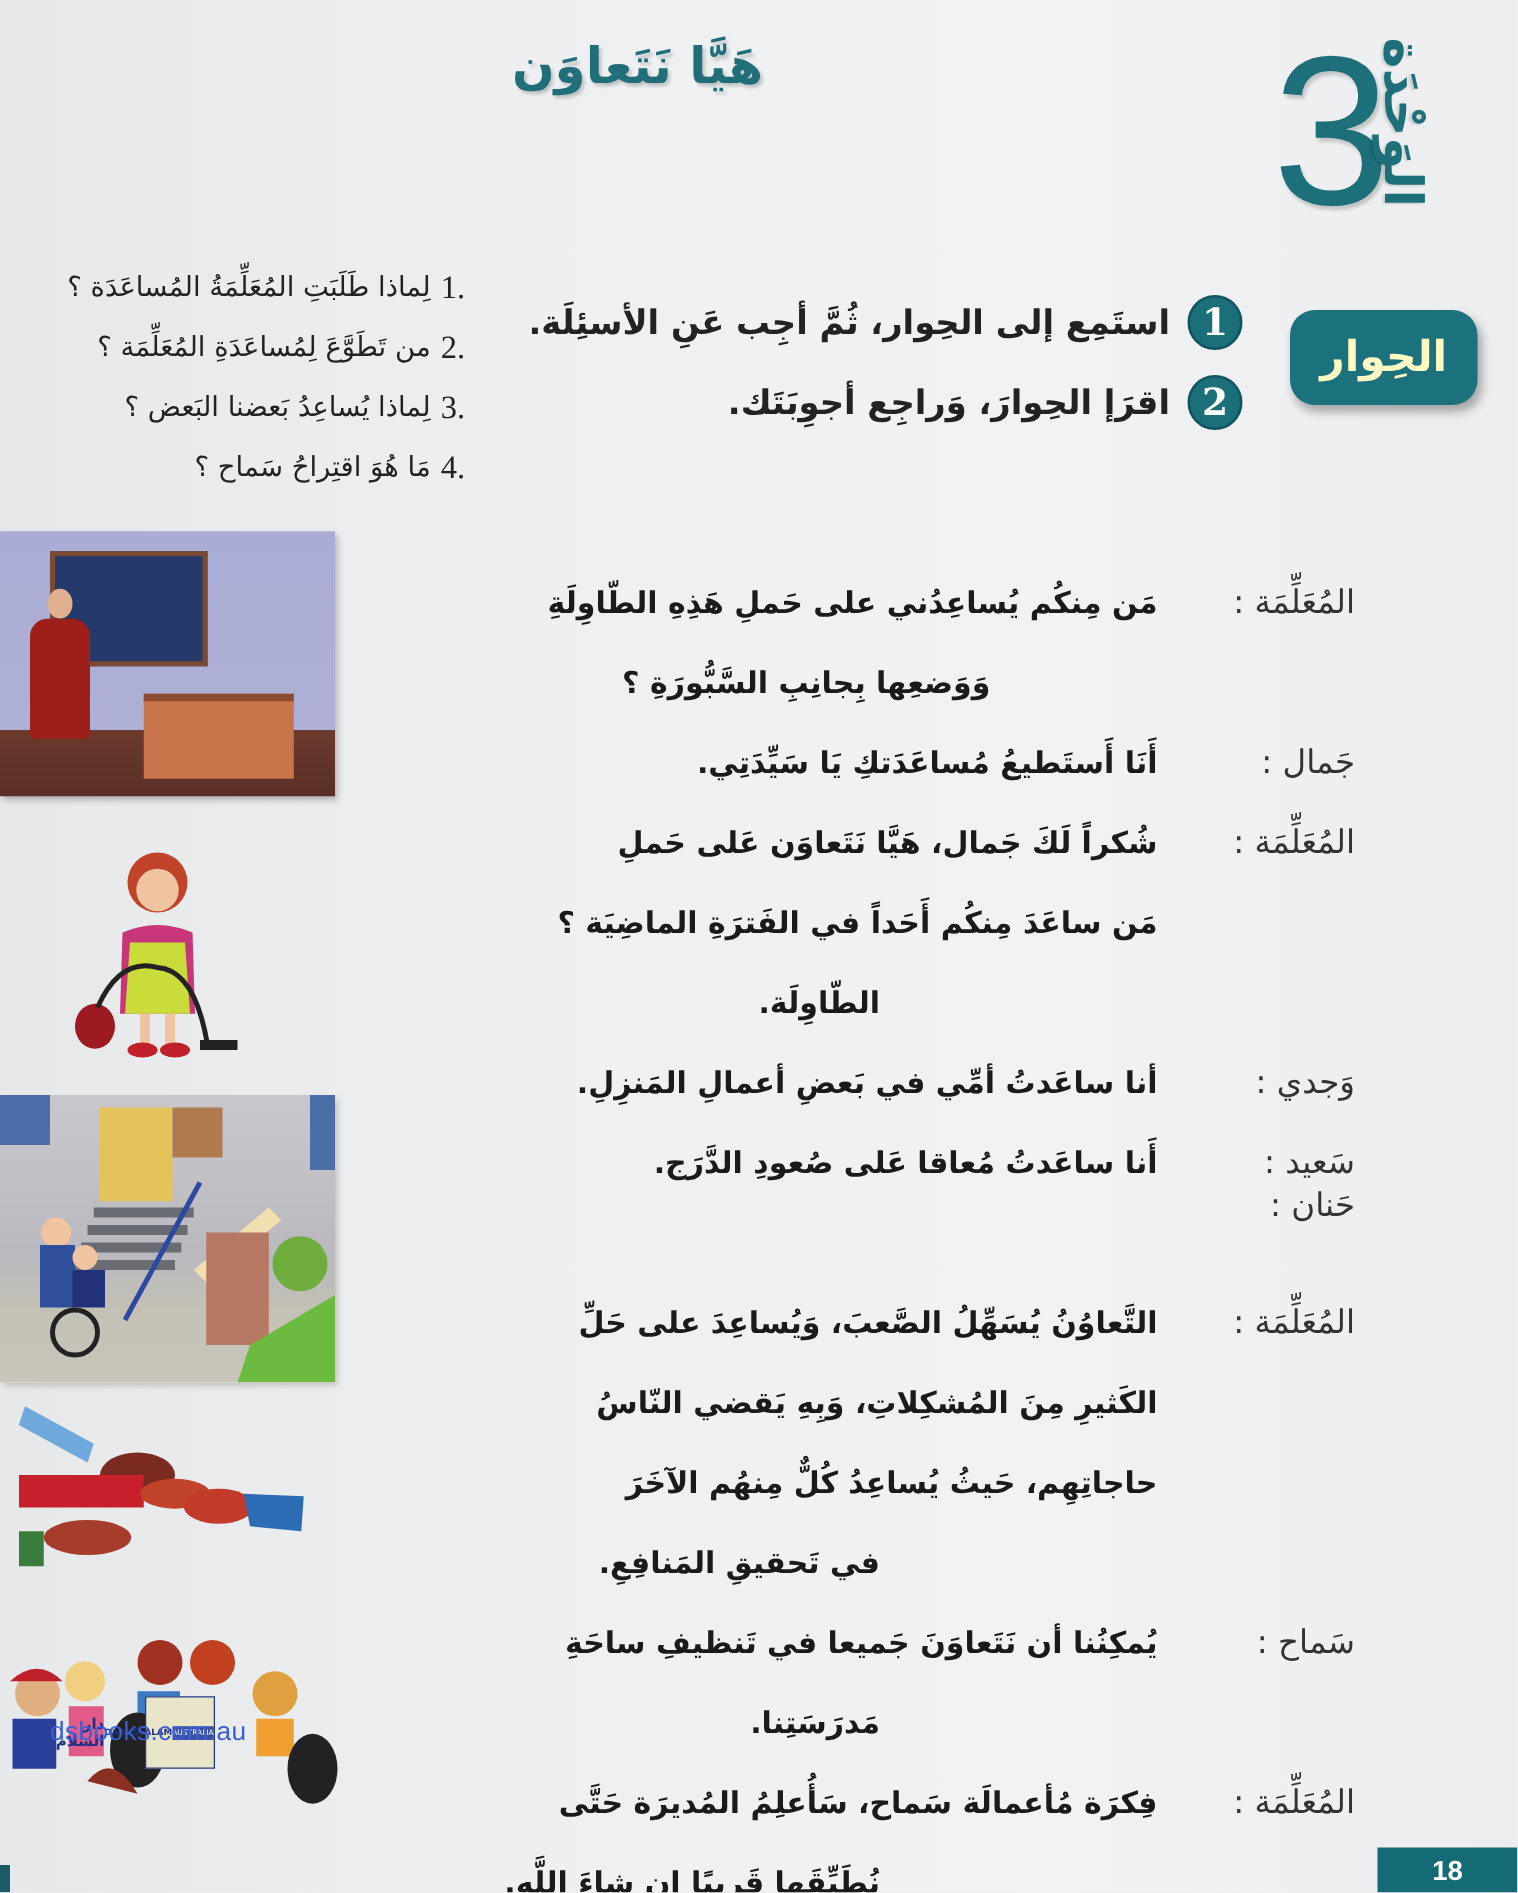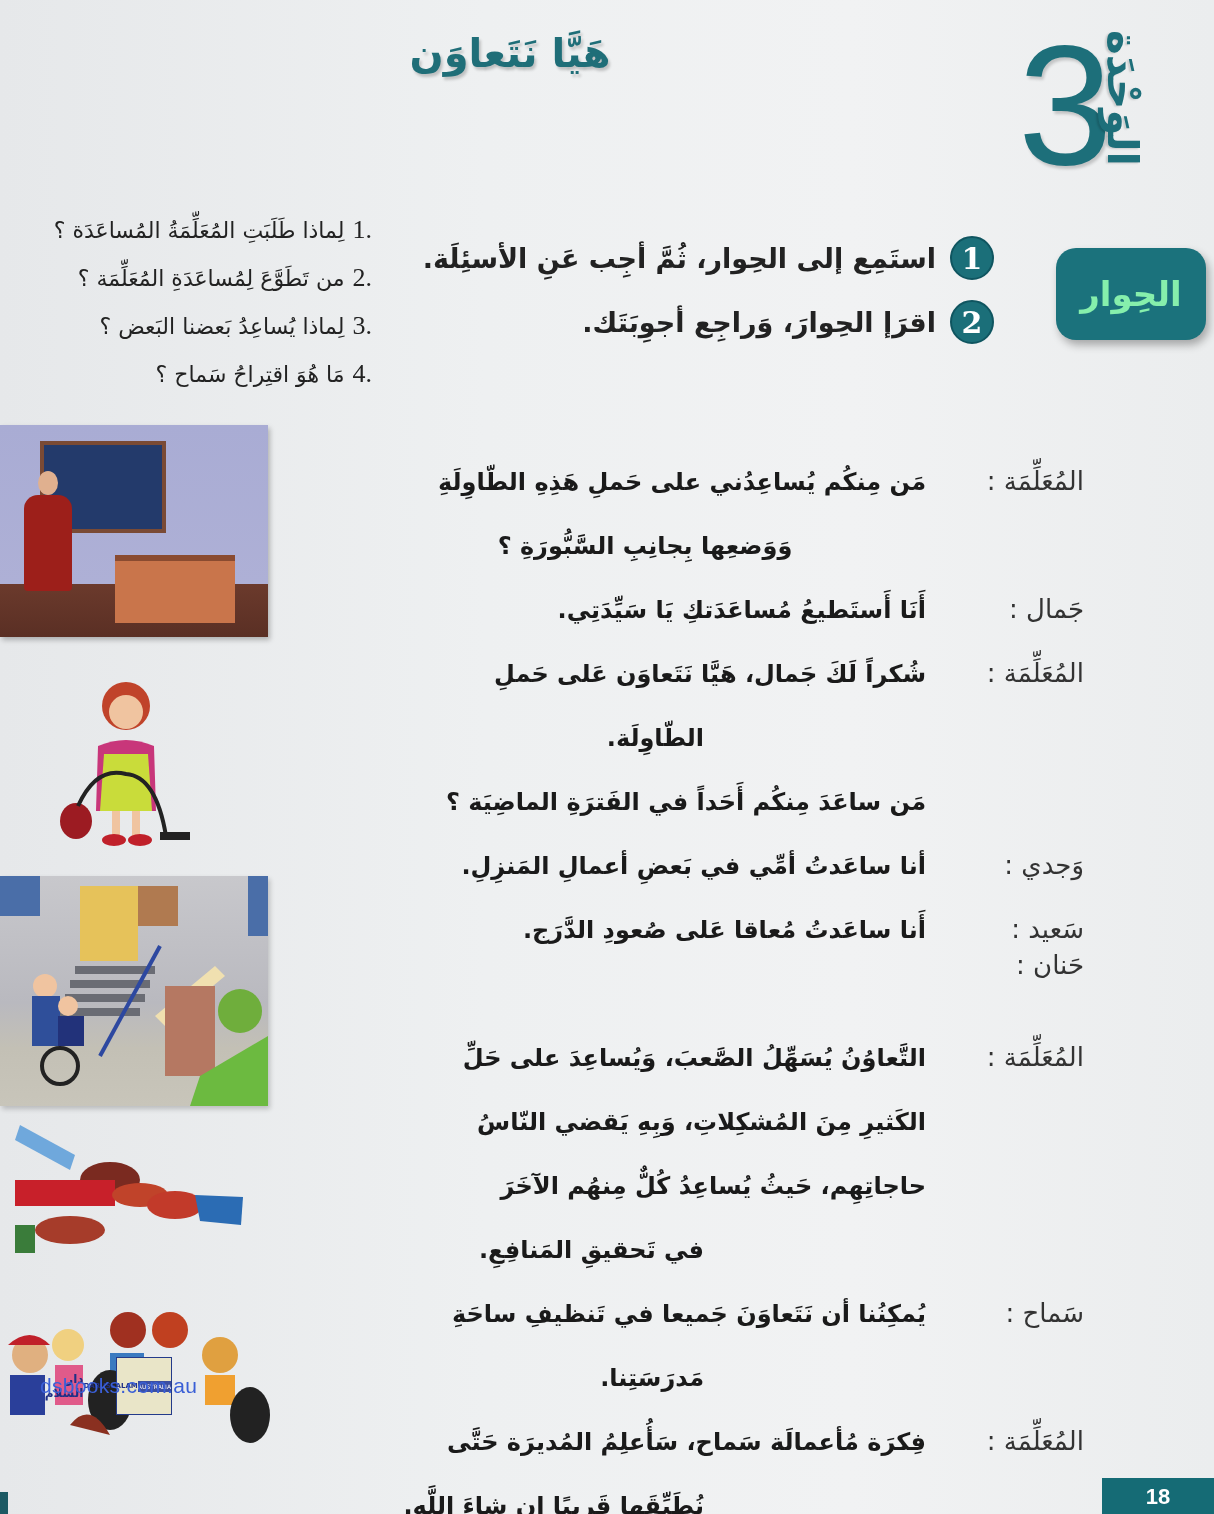--- a/index.html
+++ b/index.html
@@ -33,23 +33,23 @@
     .lesson-title {
       position: absolute; left: 360px; top: 30px; width: 300px;
       text-align: center;
       font-family: "DejaVu Sans", sans-serif;
       font-size: 40px; font-weight: bold; color: #1f6e78;
       text-shadow: 2px 3px 3px rgba(0,0,0,0.2);
     }
 
     
     .dialogue-badge {
-      position: absolute; left: 1056px; top: 248px; width: 150px; height: 92px;
+      position: absolute; left: 1032px; top: 248px; width: 150px; height: 76px;
       background: #1b727c; border-radius: 20px;
-      color: #86efac; font-weight: bold; font-size: 34px;
+      color: #fef9c3; font-weight: bold; font-size: 34px;
       display: flex; align-items: center; justify-content: center;
       box-shadow: 3px 5px 8px rgba(0,0,0,0.3);
     }
 
     
     .instr {
       position: absolute; right: 220px; width: 620px;
       display: flex; align-items: center; gap: 14px;
       font-size: 27px; font-weight: bold; color: #222;
     }
@@ -208,25 +208,25 @@
     <div class="line">
       <span class="speaker ar">جَمال :</span>
       <span class="speech ar">أَنَا أَستَطيعُ مُساعَدَتكِ يَا سَيِّدَتِي.</span>
     </div>
     <div class="line">
       <span class="speaker ar">المُعَلِّمَة :</span>
       <span class="speech ar">شُكراً لَكَ جَمال، هَيَّا نَتَعاوَن عَلى حَملِ</span>
     </div>
     <div class="line">
       <span class="speaker ar"></span>
+      <span class="speech ar">مَن ساعَدَ مِنكُم أَحَداً في الفَترَةِ الماضِيَة ؟</span>
+    </div>
+    <div class="line">
+      <span class="speaker ar"></span>
       <span class="speech ar indent-line">الطّاوِلَة.</span>
-    </div>
-    <div class="line">
-      <span class="speaker ar"></span>
-      <span class="speech ar">مَن ساعَدَ مِنكُم أَحَداً في الفَترَةِ الماضِيَة ؟</span>
     </div>
     <div class="line">
       <span class="speaker ar">وَجدي :</span>
       <span class="speech ar">أنا ساعَدتُ أمِّي في بَعضِ أعمالِ المَنزِلِ.</span>
     </div>
     <div class="line">
       <span class="speaker ar">سَعيد :</span>
       <span class="speech ar">أَنا ساعَدتُ مُعاقا عَلى صُعودِ الدَّرَج.</span>
     </div>
     <div class="line">

